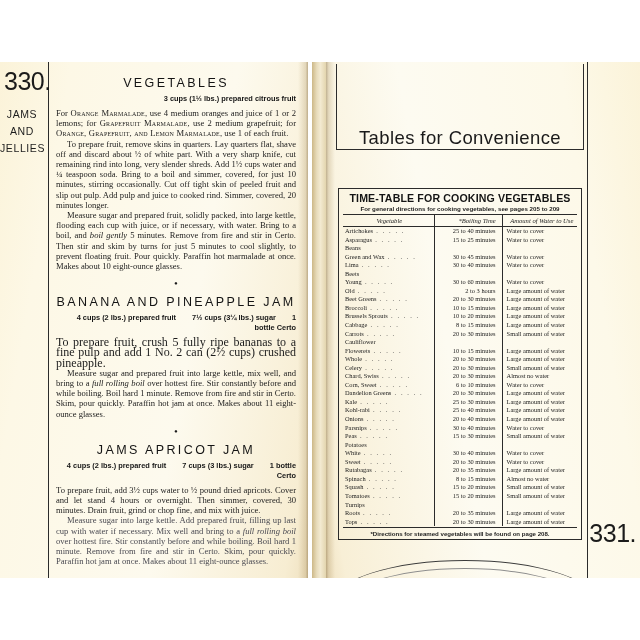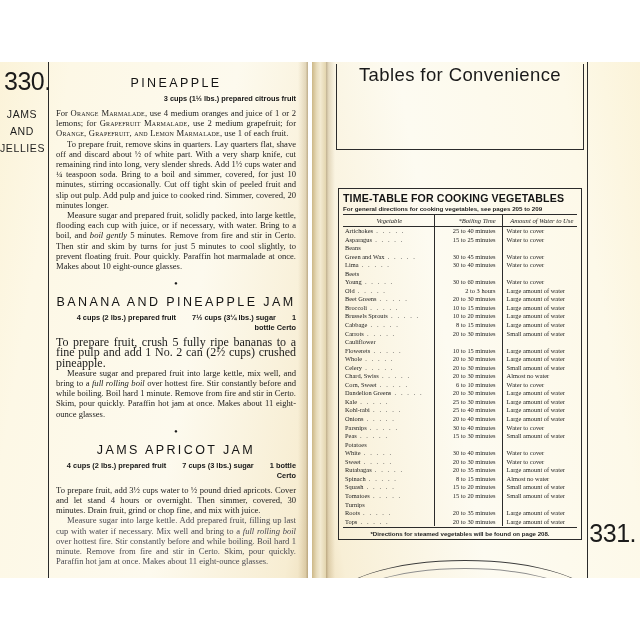--- a/index.html
+++ b/index.html
@@ -142,39 +142,39 @@
   }
 
   .part-panel {
     position: absolute;
     left: 10px; top: 2px;
     width: 248px; height: 86px;
     border: 1.2px solid #2b2b2b;
     border-top: none;
     background: transparent;
     display: flex;
-    align-items: flex-start;
+    align-items: flex-end;
     justify-content: center;
   }
   .part-title {
     font-family: "Liberation Sans", sans-serif;
     font-size: 18.5px;
     letter-spacing: .4px;
     color: #1a1a1a;
   }
 
   .tbl-frame {
     position: absolute;
     left: 12px; top: 126px;
     width: 244px;
     border: 1.1px solid #2b2b2b;
     padding: 3px 4px 2px 4px;
   }
   .tbl-head {
-    text-align: left;
+    text-align: center;
     font-family: "Liberation Sans", sans-serif;
   }
   .tbl-head .t1 {
     font-size: 10.6px;
     font-weight: bold;
     letter-spacing: .15px;
     color: #141414;
     white-space: nowrap;
   }
   .tbl-head .t2 {
@@ -254,21 +254,21 @@
 
     <div class="section-label">
       <div>JAMS</div>
       <div>AND</div>
       <div>JELLIES</div>
     </div>
 
     <div class="col-left">
 
       <div>
-        <div class="rcp-title">PINEAPPLE</div>
+        <div class="rcp-title">VEGETABLES</div>
         <div class="rcp-ing">
           <div>3 cups (1½ lbs.) prepared citrous fruit</div>
         </div>
         <p class="para" style="font-size: 8.58px; line-height: 10.2102px;">For <span class="sc">Orange Marmalade</span>, use 4 medium oranges and juice of 1 or 2 lemons; for <span class="sc">Grapefruit Marmalade</span>, use 2 medium grapefruit; for <span class="sc">Orange, Grapefruit, and Lemon Marmalade</span>, use 1 of each fruit.</p>
         <p class="para indent" style="font-size: 8.58px; line-height: 10.2102px;">To prepare fruit, remove skins in quarters. Lay quarters flat, shave off and discard about ½ of white part. With a very sharp knife, cut remaining rind into long, very slender shreds. Add 1½ cups water and ¼ teaspoon soda. Bring to a boil and simmer, covered, for just 10 minutes, stirring occasionally. Cut off tight skin of peeled fruit and slip out pulp. Add pulp and juice to cooked rind. Simmer, covered, 20 minutes longer.</p>
         <p class="para indent" style="font-size: 8.58px; line-height: 10.2102px;">Measure sugar and prepared fruit, solidly packed, into large kettle, flooding each cup with juice, or if necessary, with water. Bring to a boil, and <span class="it">boil gently</span> 5 minutes. Remove from fire and stir in Certo. Then stir and skim by turns for just 5 minutes to cool slightly, to prevent floating fruit. Pour quickly. Paraffin hot marmalade at once. Makes about 10 eight-ounce glasses.</p>
       </div>
 
       <div class="dot-sep">•</div>
 

